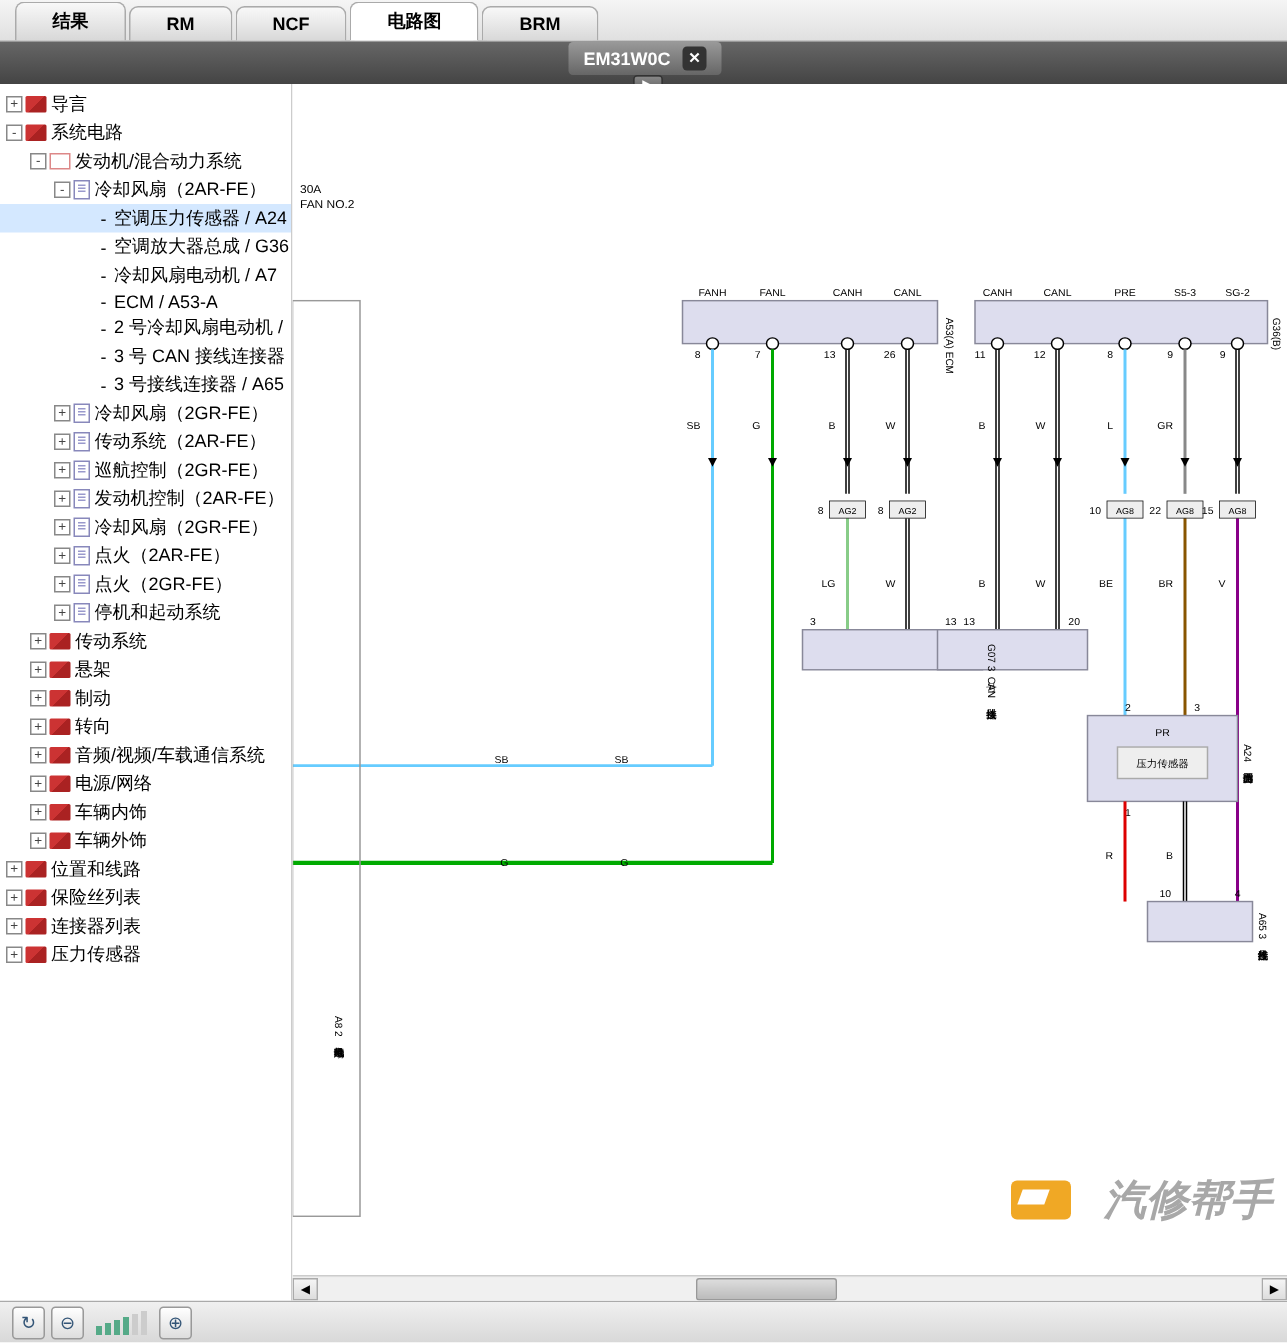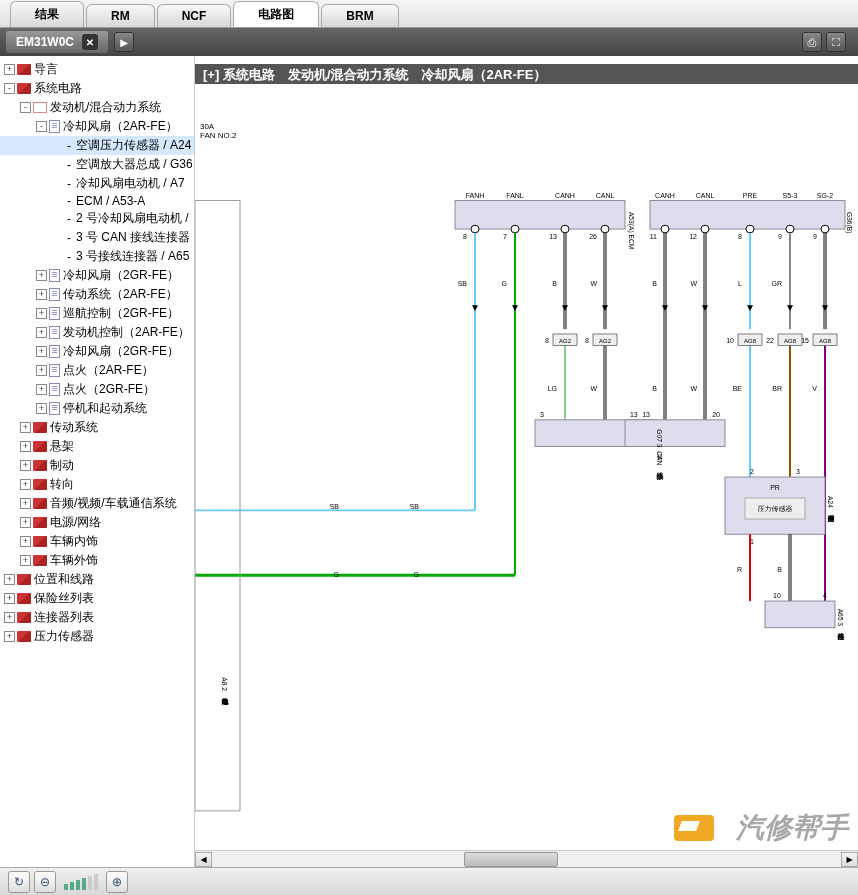--- a/index.html
+++ b/index.html
@@ -2,21 +2,21 @@
 <html><head>
 <meta charset="utf-8">
 <style>
 * { box-sizing: border-box; margin: 0; padding: 0; }
 body { font-family: "Microsoft YaHei", SimSun, sans-serif; font-size: 12px; background: #fff; overflow: hidden; width: 858px; height: 895px; position: relative; }
 
 .top-tabs { height: 28px; background: linear-gradient(#f5f5f5,#e0e0e0); display: flex; align-items: flex-end; padding-left: 10px; border-bottom: 1px solid #999; }
 .top-tab { padding: 4px 24px; background: linear-gradient(#f8f8f8,#d8d8d8); border: 1px solid #aaa; border-bottom: none; border-radius: 6px 6px 0 0; margin-right: 2px; cursor: pointer; font-weight: bold; font-size: 12px; }
 .top-tab.active { background: #fff; }
 
-.toolbar { height: 28px; background: linear-gradient(#666,#444); display: flex; align-items: center; padding: 0 4px; }
+.toolbar { height: 28px; background: linear-gradient(#666,#444); display: flex; align-items: center; padding: 0 4px; flex-direction: column; }
 .doc-tab { background: linear-gradient(#999,#666); color: #fff; font-weight: bold; padding: 3px 10px; border-radius: 3px; display: flex; align-items: center; gap: 8px; margin-left: 2px; }
 .tab-close { width: 16px; height: 16px; background: #333; color: #fff; display: flex; align-items: center; justify-content: center; border-radius: 3px; font-size: 10px; cursor: pointer; }
 .nav-btn { width: 20px; height: 20px; background: linear-gradient(#888,#555); border: 1px solid #333; border-radius: 3px; color: #fff; display: flex; align-items: center; justify-content: center; margin-left: 6px; cursor: pointer; font-size: 10px; }
 .toolbar-right { margin-left: auto; display: flex; gap: 4px; padding-right: 8px; }
 .tb-btn { width: 20px; height: 20px; background: linear-gradient(#888,#555); border: 1px solid #333; border-radius: 3px; display: flex; align-items: center; justify-content: center; color: #fff; font-size: 11px; cursor: pointer; }
 
 .main { display: flex; height: calc(100% - 56px - 28px); }
 .tree-panel { width: 195px; background: #fff; border-right: 1px solid #ccc; overflow: hidden; padding: 4px 0; }
 .tree { list-style: none; }
 .tree-node { display: flex; align-items: center; padding: 1px 0; white-space: nowrap; cursor: pointer; font-size: 12px; }
@@ -41,21 +41,21 @@
 .hscroll { position: absolute; bottom: 0; left: 0; right: 0; height: 17px; background: #eee; border-top: 1px solid #ccc; display: flex; align-items: center; }
 .hsb-btn { width: 17px; height: 15px; background: linear-gradient(#f5f5f5,#ddd); border: 1px solid #aaa; display: flex; align-items: center; justify-content: center; font-size: 8px; cursor: pointer; }
 .hsb-track { flex: 1; height: 15px; background: #f0f0f0; position: relative; }
 .hsb-thumb { position: absolute; left: 40%; width: 15%; top: 0; bottom: 0; background: linear-gradient(#ddd,#bbb); border: 1px solid #999; border-radius: 2px; }
 
 .bottom-bar { height: 28px; background: linear-gradient(#f0f0f0,#d8d8d8); border-top: 1px solid #aaa; display: flex; align-items: center; padding: 0 8px; gap: 4px; }
 .zoom-btn { width: 22px; height: 22px; background: linear-gradient(#fff,#ddd); border: 1px solid #999; border-radius: 3px; display: flex; align-items: center; justify-content: center; cursor: pointer; font-size: 12px; color: #357; }
 .zoom-bars { display: flex; gap: 2px; align-items: flex-end; padding: 0 4px; }
 .zb { width: 4px; background: #5a8; }
 
-.watermark { position: absolute; right: 10px; bottom: 20px; font-size: 28px; font-weight: bold; font-style: italic; color: #999; opacity: 0.85; display: flex; align-items: center; gap: 22px; }
+.watermark { position: absolute; right: 10px; bottom: 48px; font-size: 28px; font-weight: bold; font-style: italic; color: #999; opacity: 0.85; display: flex; align-items: center; gap: 22px; }
 .wm-logo { width: 40px; height: 26px; background: #e90; border-radius: 4px; position: relative; }
 .wm-logo::after { content: ""; position: absolute; left: 6px; top: 6px; width: 18px; height: 10px; background: #fff; transform: skewX(-20deg); }
 
 text { font-family: Arial, sans-serif; }
 </style>
 </head>
 <body>
 
 <div class="top-tabs">
     <div class="top-tab">结果</div>
@@ -231,24 +231,20 @@
           <span class="tree-label">连接器列表</span>
         </li>
         <li class="tree-node" style="padding-left: 4px;">
           <span class="toggle">+</span>
           <span class="book-icon"></span>
           <span class="tree-label">压力传感器</span>
         </li>
       </ul>
   </div>
   <div class="content">
-    <div class="breadcrumb">
-      <span class="breadcrumb-plus">[+]</span>
-      <span id="bc-text">系统电路　发动机/混合动力系统　冷却风扇（2AR-FE）</span>
-    </div>
     <div class="diagram">
       <svg class="svg-diagram" id="svg" viewBox="0 0 663 800" preserveAspectRatio="none">
           <text x="5" y="45" font-size="8" fill="#000">30A</text>
           <text x="5" y="55" font-size="8" fill="#000">FAN NO.2</text>
           <rect x="260" y="120" width="170" height="30" fill="#dde" stroke="#889"></rect>
           <text x="437" y="132" font-size="7" fill="#000" writing-mode="tb">A53(A) ECM</text>
           <text x="280" y="117" font-size="7" text-anchor="middle">FANH</text>
           <circle cx="280" cy="150" r="4" fill="#fff" stroke="#000"></circle>
           <text x="272" y="160" font-size="7" text-anchor="end">8</text>
           <text x="320" y="117" font-size="7" text-anchor="middle">FANL</text>

